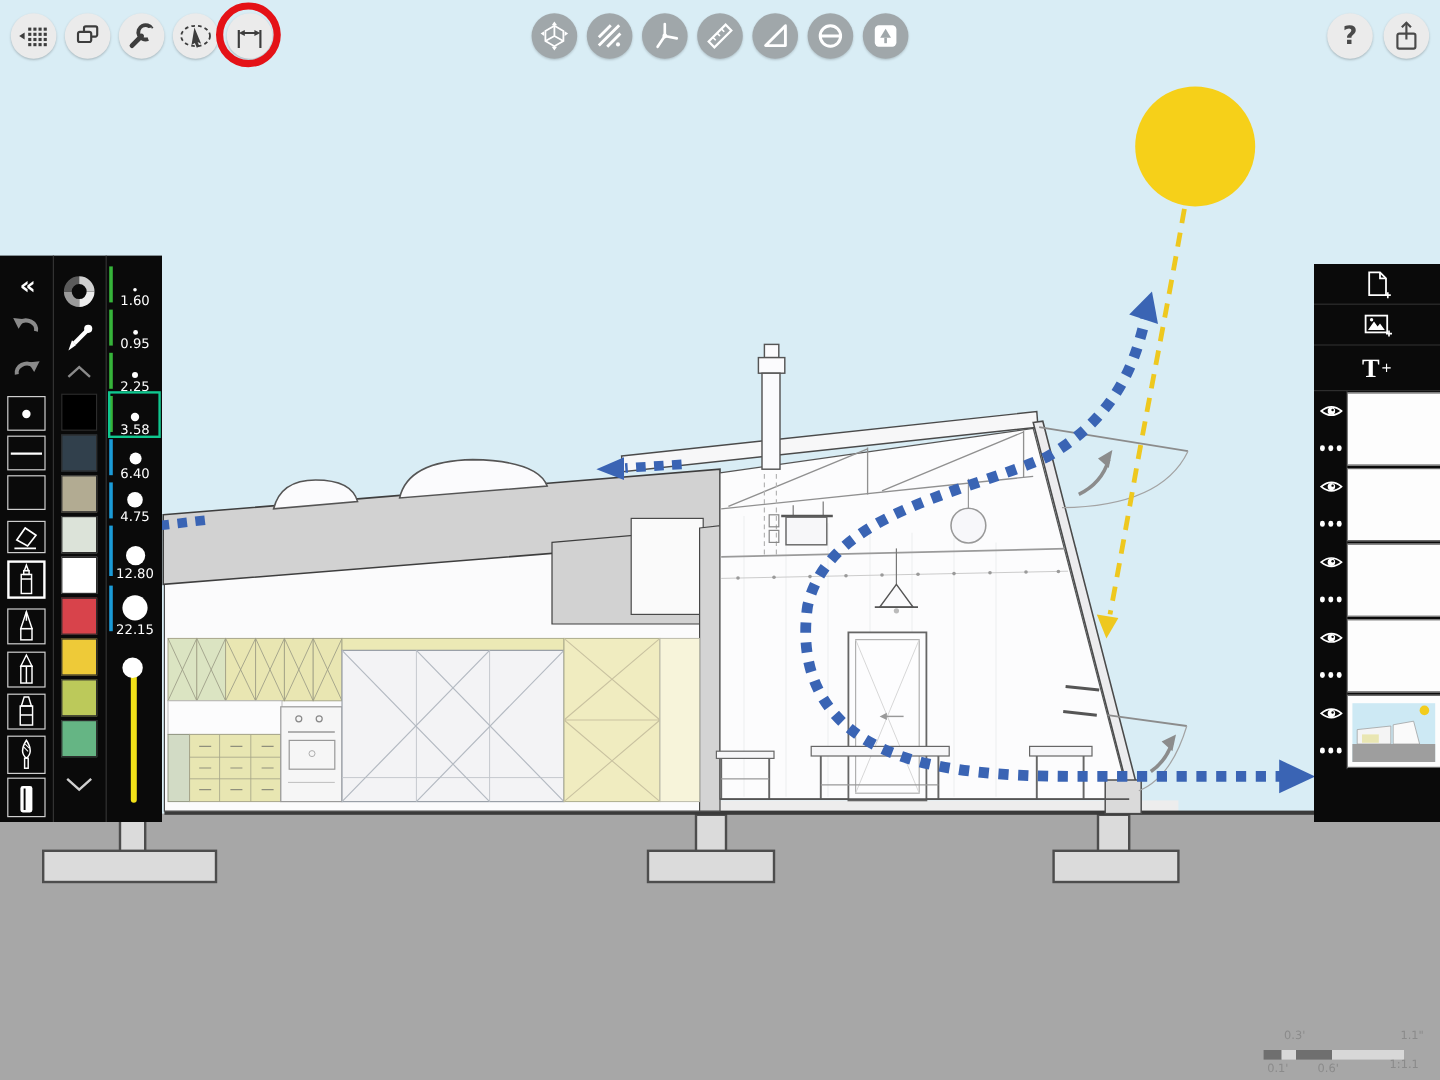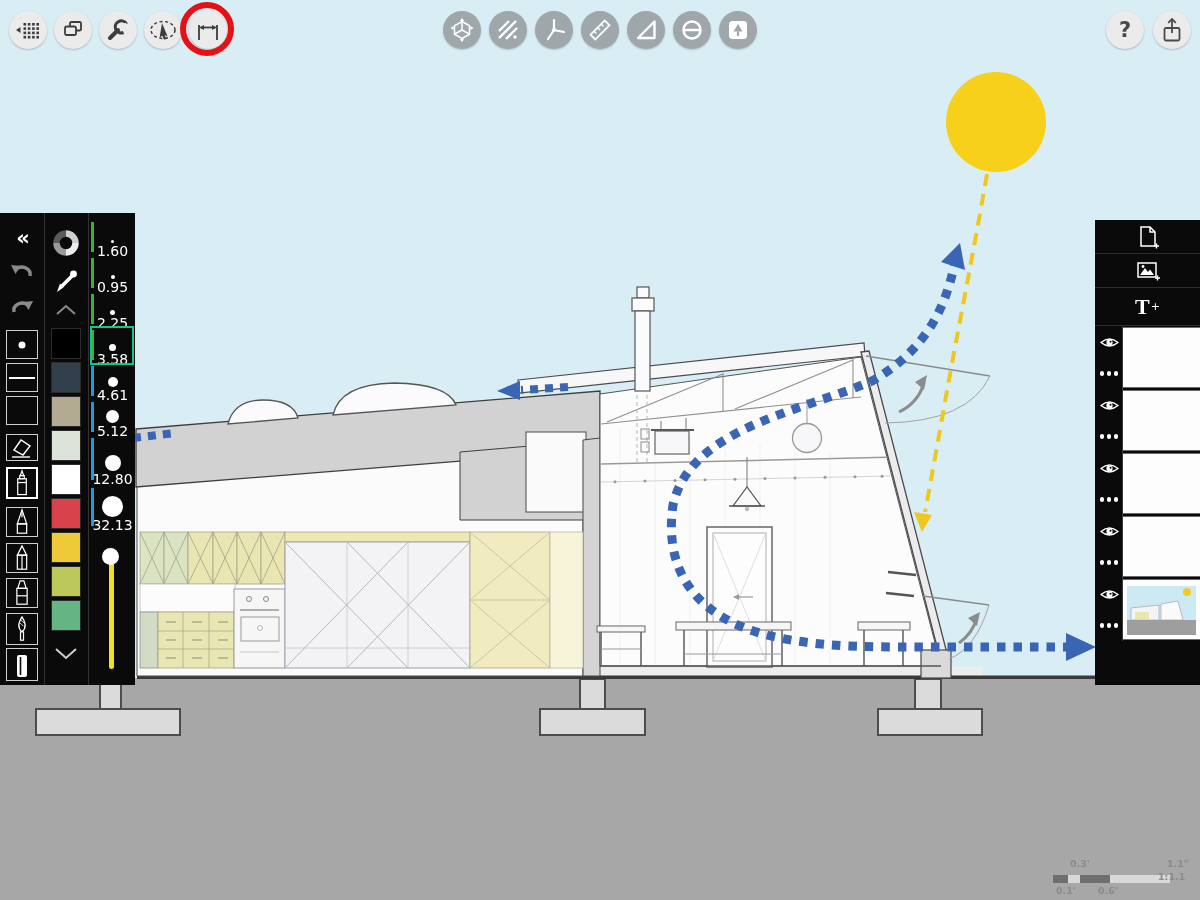--- a/index.html
+++ b/index.html
@@ -21,41 +21,41 @@
   .col-sep{position:absolute;top:0;width:1px;height:100%;background:#323232;}
   .lp-item{position:absolute;display:flex;align-items:center;justify-content:center;}
   .toolbox{position:absolute;left:6px;width:32px;height:29px;border:1.2px solid #cfcfcf;
            box-sizing:border-box;display:flex;align-items:center;justify-content:center;}
   .toolbox.sel{border:2px solid #ffffff;}
   .swatch{position:absolute;left:51px;width:30px;height:31px;border:1px solid #2c2c2c;box-sizing:border-box;}
   .collapse{color:#fff;font-size:21px;font-weight:bold;letter-spacing:-2px;}
   .size-cell{position:absolute;left:90px;width:45px;display:flex;flex-direction:column;
              align-items:center;justify-content:flex-end;}
   .size-cell .dot{background:#fff;border-radius:50%;display:block;margin-bottom:3px;}
-  .size-label{color:#fff;font-size:14px;line-height:10px;}
+  .size-label{color:#fff;font-size:11px;line-height:10px;}
   .tick{position:absolute;left:91px;width:2.5px;}
   #size-sel-box{position:absolute;left:90px;top:113px;width:44px;height:39px;border:2.5px solid #10c78f;box-sizing:border-box;}
   #op-track{position:absolute;left:109px;top:343px;width:5px;height:113px;border-radius:3px;}
   #op-knob{position:absolute;left:102px;top:335px;width:17px;height:17px;border-radius:50%;background:#fff;}
   
   #right-panel{position:absolute;left:1095px;top:220px;width:105px;height:465px;background:#0a0a0a;z-index:11;}
   .rp-btn{position:absolute;left:0;width:105px;display:flex;align-items:center;justify-content:center;
           border-bottom:1px solid #2e2e2e;box-sizing:border-box;}
   .layer-row{position:absolute;left:0;width:105px;height:63px;}
   .layer-strip{position:absolute;left:0;top:0;width:28px;height:63px;border-right:1px solid #3a3a3a;box-sizing:border-box;}
   .eye-cell{position:absolute;left:0;top:0;width:28px;height:32px;display:flex;align-items:center;justify-content:center;}
   .dots-cell{position:absolute;left:0;top:32px;width:28px;height:31px;display:flex;align-items:center;justify-content:center;gap:2.4px;}
   .dots-cell i{width:4.4px;height:4.4px;border-radius:50%;background:#fff;display:block;}
   .layer-thumb{position:absolute;left:28px;top:1px;width:77px;height:61px;background:#fdfdfd;
                border-top:1px solid #6a6a6a;border-bottom:1px solid #6a6a6a;box-sizing:border-box;overflow:hidden;}
   .rp-text{color:#fff;font-family:"Liberation Serif","DejaVu Serif",serif;font-size:22px;font-weight:bold;line-height:20px;}
   .rp-plus{color:#fff;font-size:11px;margin-left:1px;vertical-align:sub;}
   
   #scale-widget{position:absolute;left:1050px;top:858px;width:145px;height:40px;z-index:5;
-                color:#8b8b8b;font-size:9.5px;font-weight:bold;}
+                color:#8b8b8b;font-size:9.5px;}
   #scale-widget .lbl{position:absolute;white-space:nowrap;}
   .sbar{position:absolute;top:17px;height:8px;}
 </style>
 </head>
 <body>
 <div id="stage">
 
 <svg id="canvas-svg" width="1200" height="900" viewBox="0 0 1200 900">
 
   <rect x="0" y="0" width="1200" height="900" fill="#d9edf5"></rect>
@@ -503,33 +503,33 @@
         <span class="dot" style="width:5px;height:5px;"></span>
         <span class="size-label">2.25</span>
       </div>
   <div class="size-cell" style="top:115px;height:36px;">
         <span class="dot" style="width:7px;height:7px;"></span>
         <span class="size-label">3.58</span>
       </div>
   <div id="size-sel-box" style="border-color: rgb(16, 199, 143);"></div>
   <div class="size-cell" style="top:151px;height:36px;">
         <span class="dot" style="width:10px;height:10px;"></span>
-        <span class="size-label">4.61</span>
+        <span class="size-label">6.40</span>
       </div>
   <div class="size-cell" style="top:187px;height:36px;">
         <span class="dot" style="width:13px;height:13px;"></span>
-        <span class="size-label">5.12</span>
+        <span class="size-label">4.75</span>
       </div>
   <div class="size-cell" style="top:223px;height:48px;">
         <span class="dot" style="width:16px;height:16px;"></span>
         <span class="size-label">12.80</span>
       </div>
   <div class="size-cell" style="top:271px;height:46px;">
         <span class="dot" style="width:21px;height:21px;"></span>
-        <span class="size-label">32.13</span>
+        <span class="size-label">22.15</span>
       </div>
 
   <div id="op-track" style="background: rgb(242, 225, 24);"></div>
   <div id="op-knob"></div>
 </div>
 
 <div id="right-panel">
   <div class="rp-btn" style="top:0;height:34px;">
     <svg width="26" height="26" viewBox="-13 -13 26 26">
       <path d="M-7,-10 H2 L7,-5 V9 H-7 Z" fill="none" stroke="#fff" stroke-width="1.5"></path>
@@ -648,16 +648,16 @@
 
 <div id="scale-widget">
   <span class="lbl" style="left:20px;top:0;">0.3'</span>
   <span class="lbl" style="left:117px;top:0;">1.1"</span>
   <div class="sbar" style="left:3px;width:15px;background:#6f6f6f;"></div>
   <div class="sbar" style="left:18px;width:12px;background:#d8d8d8;"></div>
   <div class="sbar" style="left:30px;width:30px;background:#6f6f6f;"></div>
   <div class="sbar" style="left:60px;width:60px;background:#d8d8d8;"></div>
   <span class="lbl" style="left:6px;top:27px;">0.1'</span>
   <span class="lbl" style="left:48px;top:27px;">0.6'</span>
-  <span class="lbl" style="left:108px;top:13px;">1:1.1</span>
+  <span class="lbl" style="left:108px;top:24px;">1:1.1</span>
 </div>
 
 </div>
 
 </body></html>

